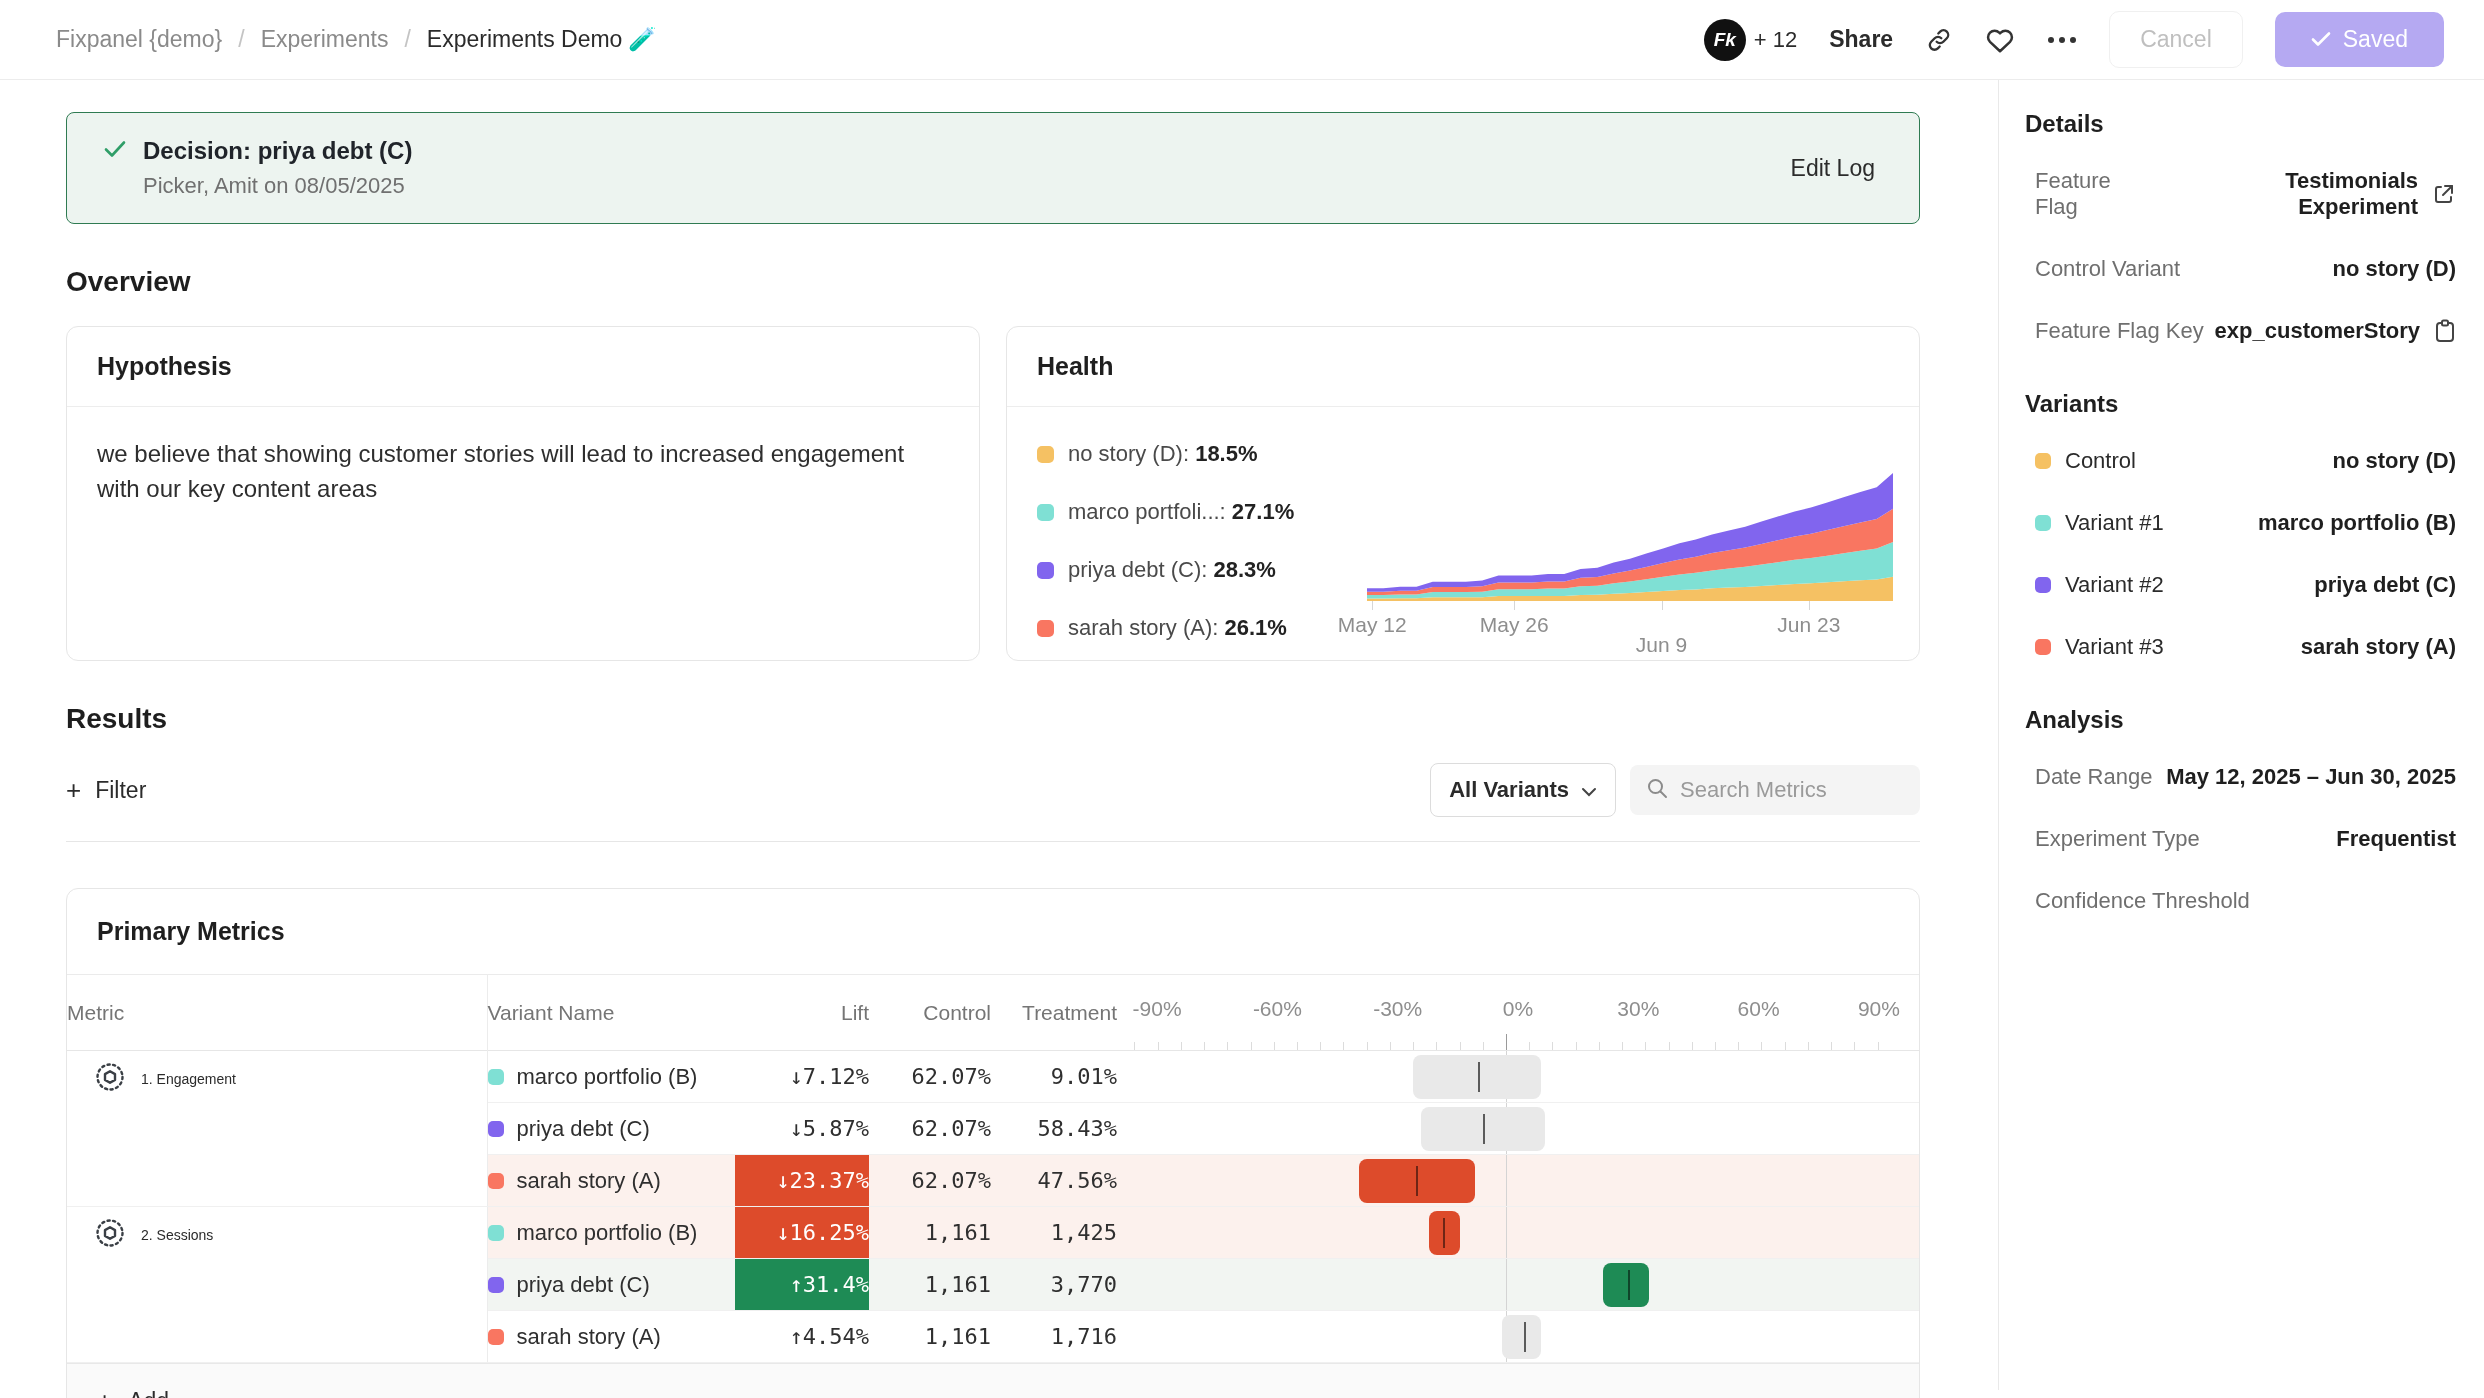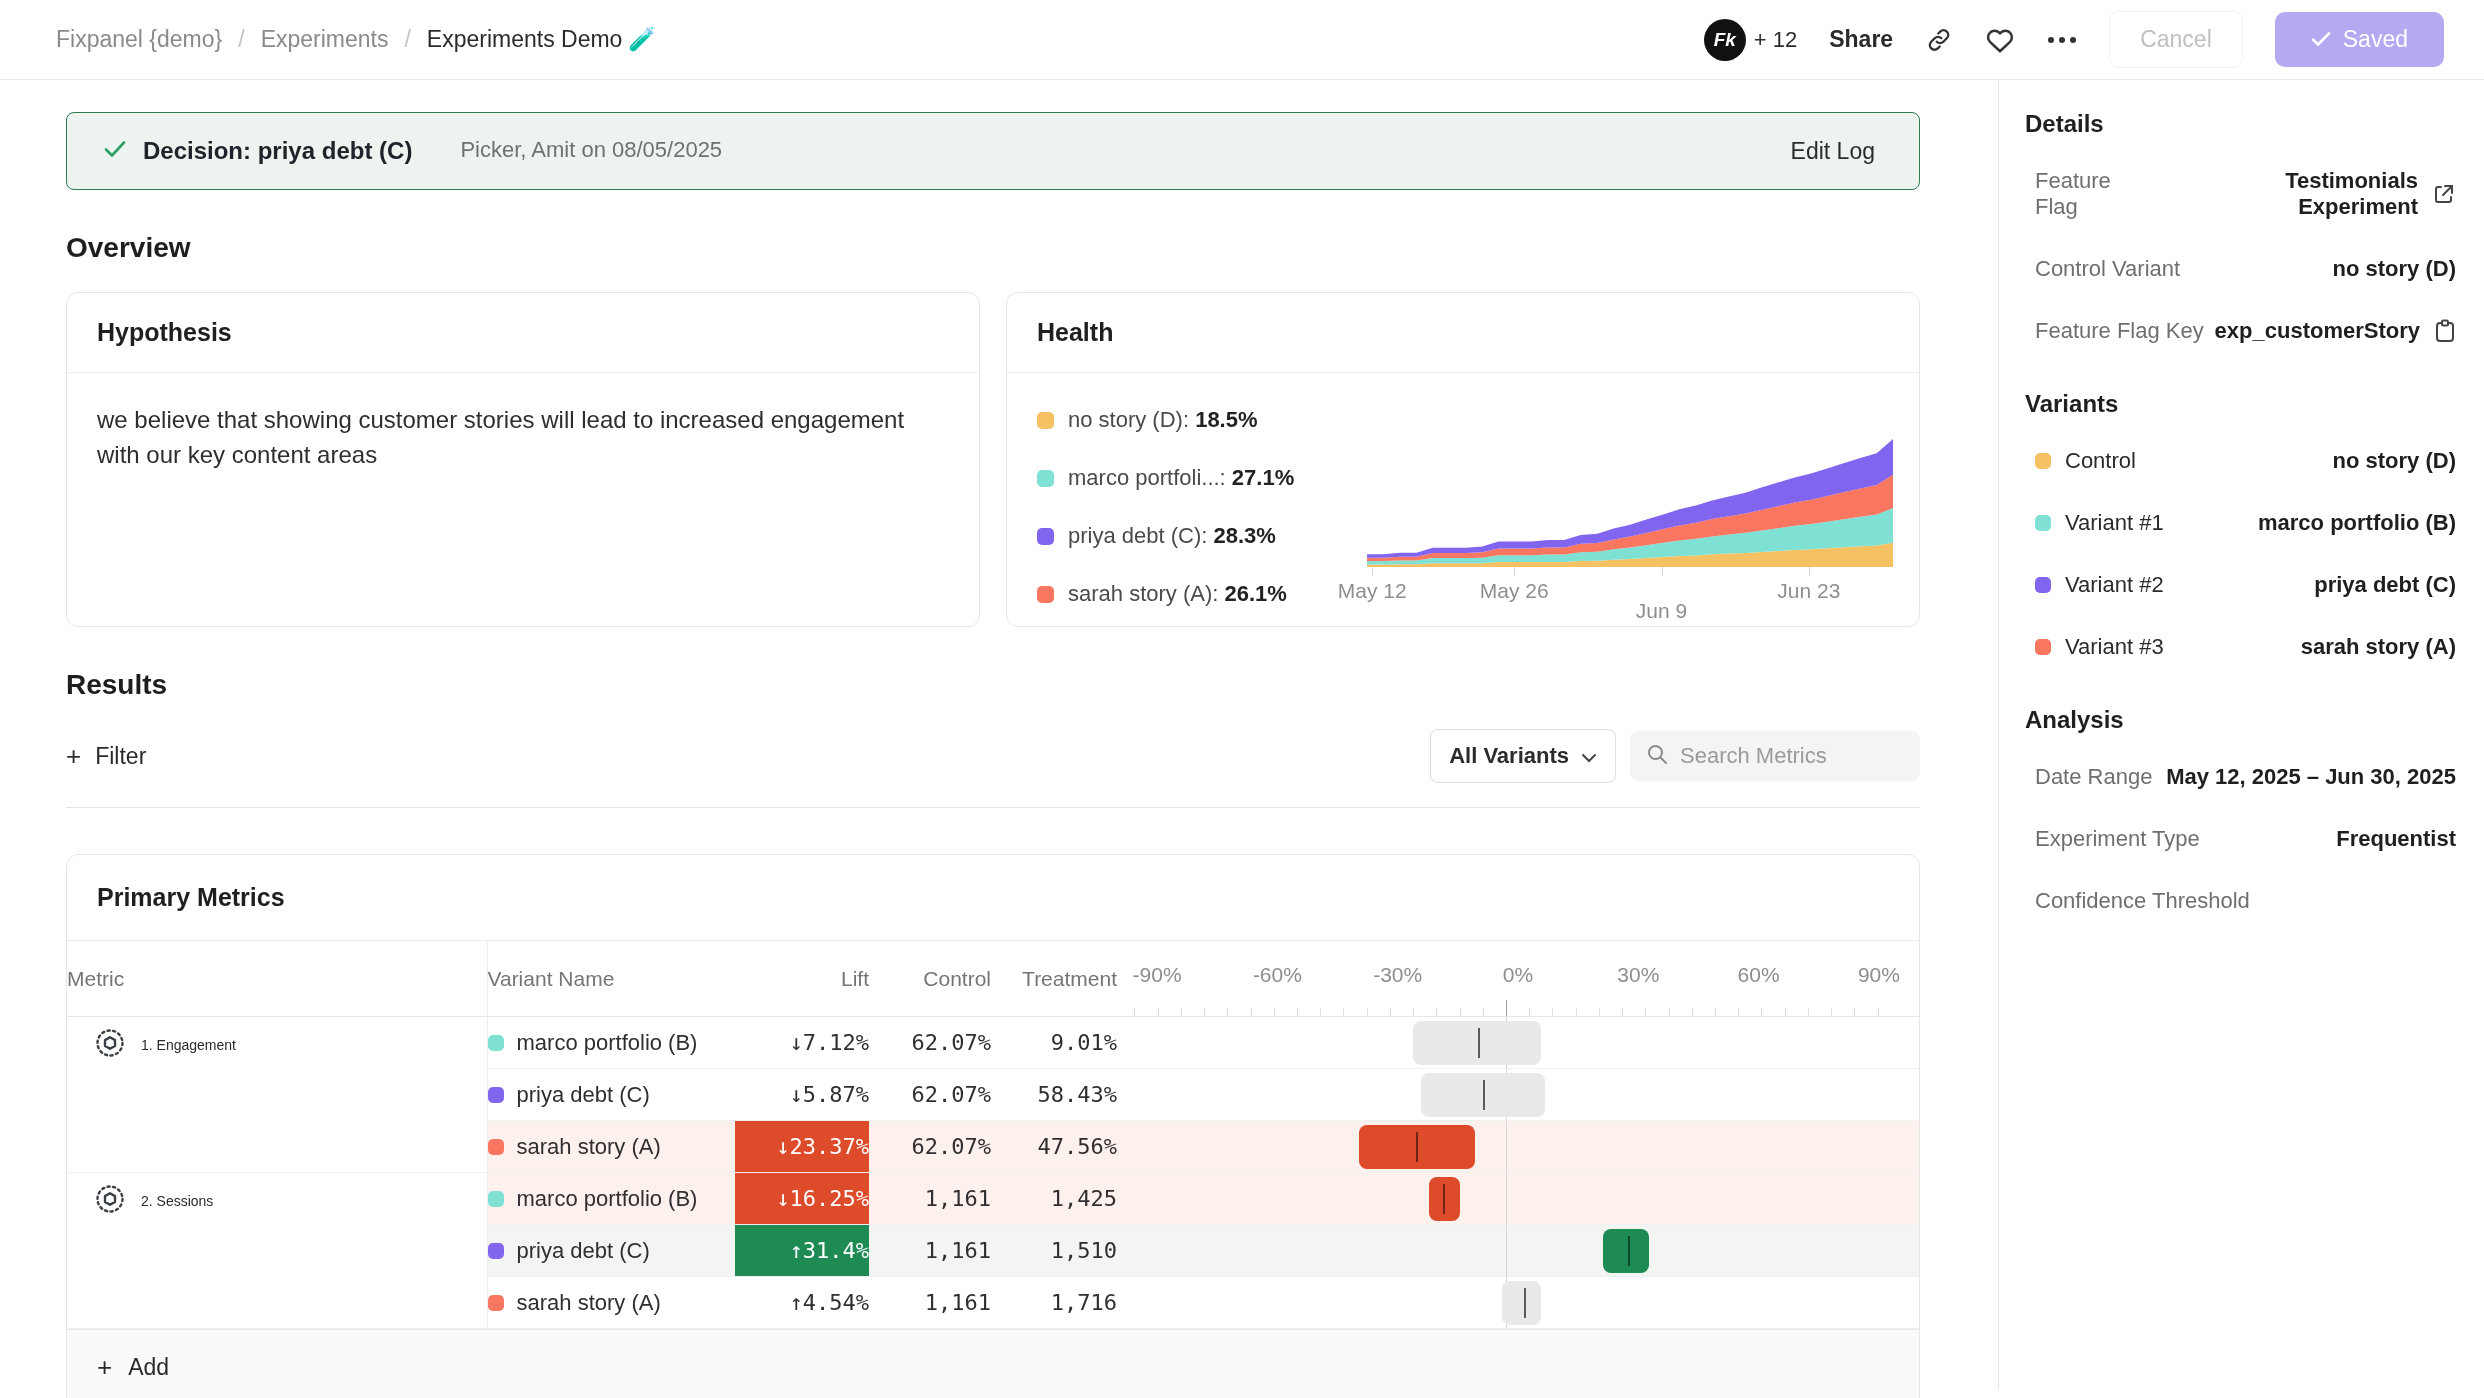--- a/index.html
+++ b/index.html
@@ -28,21 +28,21 @@
     padding:14px 36px; display:flex; align-items:center; gap:12px; cursor:pointer; }
 
   
   .layout { display:flex; height:1310px; }
   .main { width:1998px; padding:32px 78px 0 66px; }
   .sidebar { flex:1; border-left:1px solid #E9E9E9; padding:30px 26px 0 14px; }
 
   
   .decision-banner { border:1px solid #2F7B52; background:#EDF4F0; border-radius:8px;
     padding:24px 44px 24px 36px; display:flex; align-items:center; }
-  .decision-texts { display:flex; flex-direction:row; gap:8px; }
+  .decision-texts { display:flex; flex-direction:column; gap:8px; }
   .decision-title-row { display:flex; align-items:center; gap:16px; }
   .decision-title { font-size:24px; font-weight:700; color:#20242A; }
   .decision-subtitle { font-size:22px; color:#707070; margin-left:40px; }
   .edit-log { margin-left:auto; font-size:23px; color:#2B2B2B; background:none; border:none; cursor:pointer; }
 
   .section-heading { font-size:28px; font-weight:700; color:#1E1E1E; margin:42px 0 28px; }
 
   
   .cards-row { display:flex; gap:26px; height:335px; }
   .card { flex:1; border:1px solid #E6E6E6; border-radius:12px; background:#fff; overflow:hidden; }
@@ -444,21 +444,21 @@
             </tr>
             <tr class="bg-green">
               <td class="variant">
                 <div class="variant-inner">
                   <span class="variant-chip" style="background: rgb(129, 101, 238);"></span>
                   <span>priya debt (C)</span>
                 </div>
               </td>
               <td class="lift chip-positive">↑31.4%</td>
               <td class="num">1,161</td>
-              <td class="num">1,510</td>
+              <td class="num">3,770</td>
               <td class="ci">
                 <div class="ci-wrap">
                   <div class="zero-line"></div>
                   <div class="ci-bar positive" style="left: 62.5%; width: 6%;">
                     <div class="ci-mark" style="left: 53.3333%;"></div>
                   </div>
                 </div>
               </td>
             </tr>
             <tr>

